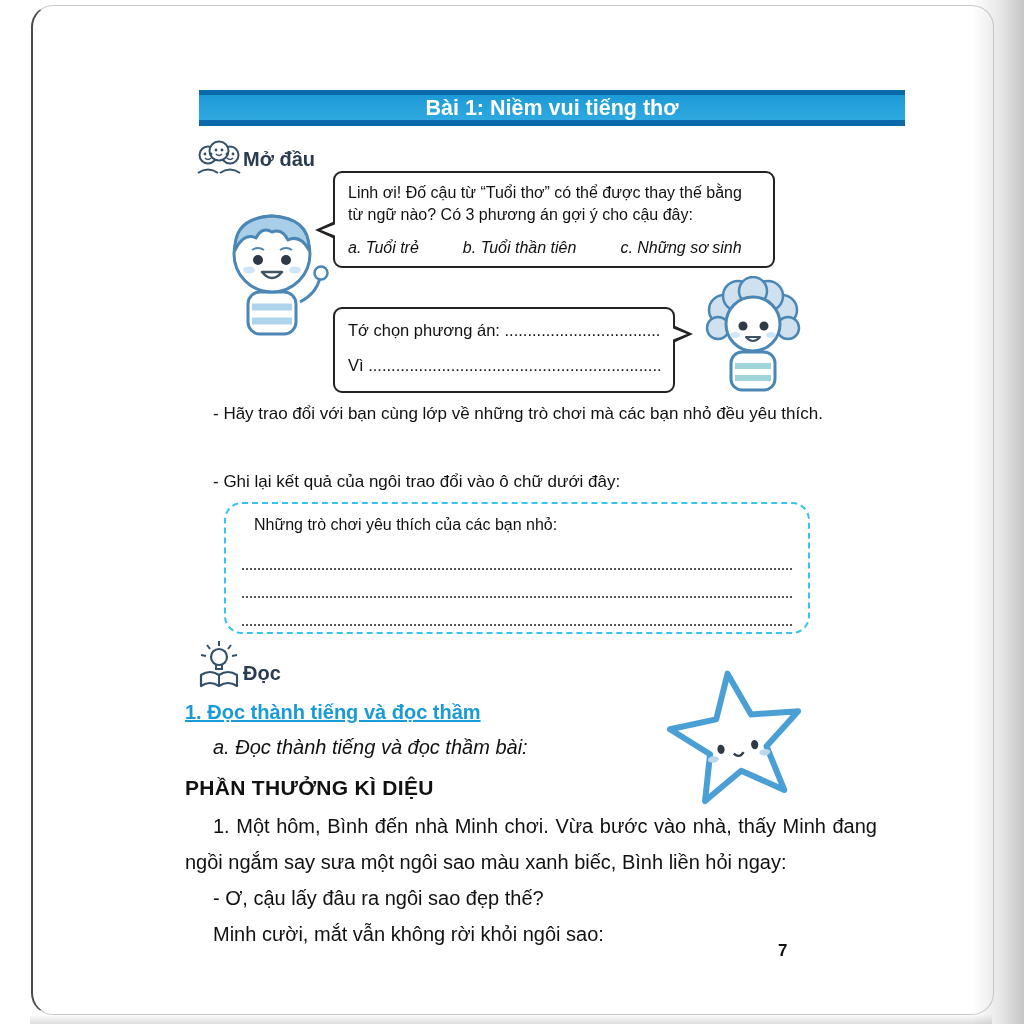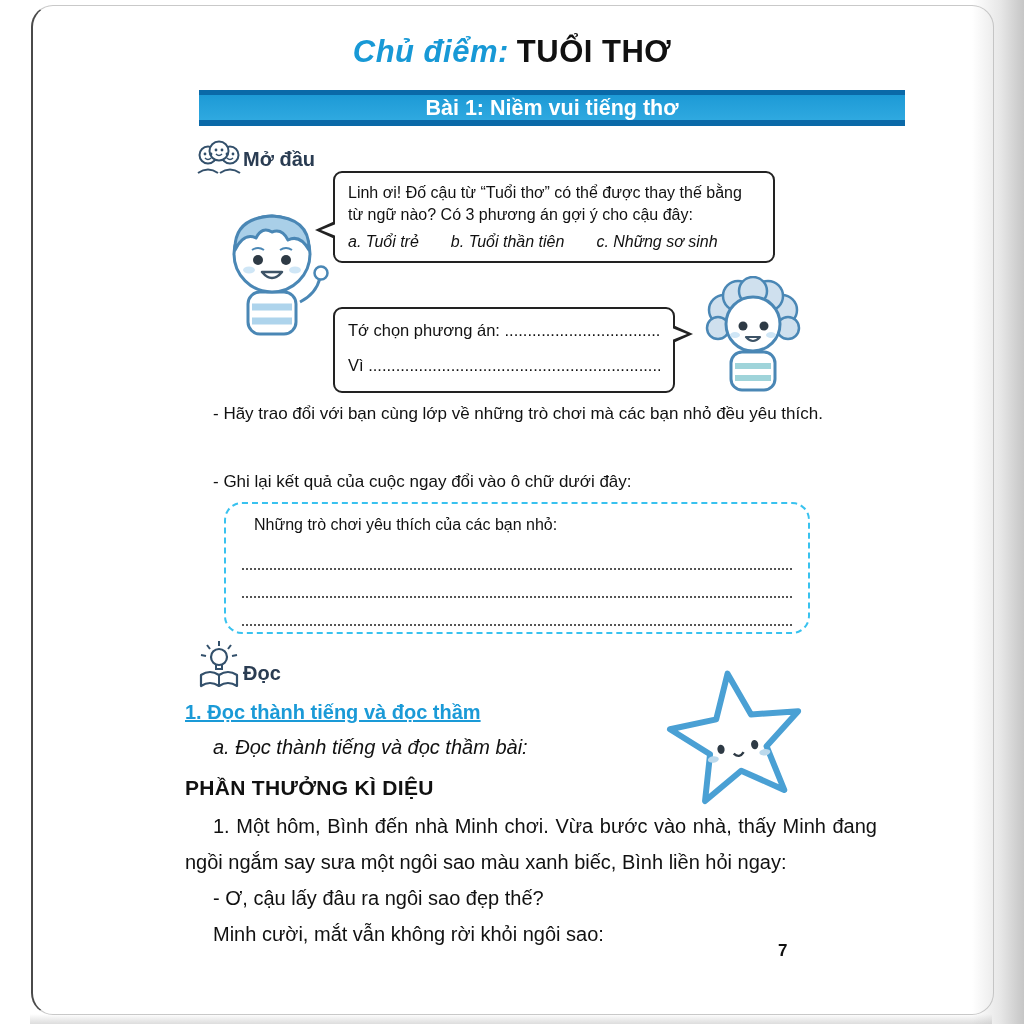--- a/index.html
+++ b/index.html
@@ -24,21 +24,21 @@
     text-align:center;}
   .banner span{color:#ffffff;font-size:21.5px;font-weight:bold;line-height:36px;}
 
   
   .section-label{position:absolute;font-size:20px;font-weight:600;color:#2a3c52;}
   .sec-icon{position:absolute;}
 
   
   .bubble{position:absolute;background:#fff;border:2px solid #222;border-radius:9px;box-sizing:border-box;}
   .bubble .txt{font-size:16px;line-height:22px;color:#111;}
-  .options-row{display:flex;gap:32px;margin-top:7px;font-style:italic;font-size:16px;color:#111;}
+  .options-row{display:flex;gap:44px;margin-top:13px;font-style:italic;font-size:16px;color:#111;}
   .ans-line{font-size:16.5px;color:#111;white-space:nowrap;overflow:hidden;}
   .tail{position:absolute;width:0;height:0;border-style:solid;}
   .tail-l-outer{left:-20px;top:48px;border-width:9px 20px 9px 0;border-color:transparent #222 transparent transparent;}
   .tail-l-inner{left:-14px;top:51px;border-width:6px 15px 6px 0;border-color:transparent #fff transparent transparent;}
   .tail-r-outer{right:-20px;top:16px;border-width:9px 0 9px 20px;border-color:transparent transparent transparent #222;}
   .tail-r-inner{right:-14px;top:19px;border-width:6px 0 6px 15px;border-color:transparent transparent transparent #fff;}
 
   
   .para{position:absolute;left:185px;width:692px;font-size:17px;line-height:35px;color:#111;
     text-align:justify;text-indent:28px;}
@@ -63,23 +63,20 @@
 </style>
 </head>
 <body>
 
 <div id="canvas">
 
   <div class="page-outline"></div>
   <div class="right-shade"></div>
   <div class="bottom-shade"></div>
 
-  <div class="title">
-    <span class="prefix">Chủ điểm:</span><span class="main">TUỔI THƠ</span>
-  </div>
 
   <div class="banner">
     <span>Bài 1: Niềm vui tiếng thơ</span>
   </div>
 
   <svg class="sec-icon" style="left:196px;top:140px" width="46" height="34" viewBox="0 0 46 34">
     <circle cx="12" cy="15" r="8.5" fill="#fff" stroke="#33506b" stroke-width="2"></circle>
     <circle cx="34" cy="15" r="8.5" fill="#fff" stroke="#33506b" stroke-width="2"></circle>
     <circle cx="23" cy="11" r="9.5" fill="#fff" stroke="#33506b" stroke-width="2"></circle>
     <circle cx="9" cy="14" r="1.4" fill="#33506b"></circle>
@@ -144,21 +141,21 @@
     <line x1="35" y1="102" x2="71" y2="102" stroke="#9fd4da" stroke-width="6"></line>
     <circle cx="53" cy="48" r="27" fill="#fff" stroke="#4a87b5" stroke-width="3"></circle>
     <circle cx="43" cy="50" r="4.5" fill="#2e3a45"></circle>
     <circle cx="64" cy="50" r="4.5" fill="#2e3a45"></circle>
     <ellipse cx="35" cy="59" rx="5" ry="3" fill="#cfe6f6"></ellipse>
     <ellipse cx="71" cy="59" rx="5" ry="3" fill="#cfe6f6"></ellipse>
     <path d="M46 61 Q53 69 60 61 Z" fill="#fff" stroke="#3d5366" stroke-width="2.2" stroke-linejoin="round"></path>
   </svg>
 
   <div class="para" style="top:396px">- Hãy trao đổi với bạn cùng lớp về những trò chơi mà các bạn nhỏ đều yêu thích.</div>
-  <div class="para" style="top:464px">- Ghi lại kết quả của cuộc ngay đổi vào ô chữ dưới đây:</div>
+  <div class="para" style="top:464px">- Ghi lại kết quả của ngôi trao đổi vào ô chữ dưới đây:</div>
 
   <div class="dash-box">
     <div class="label">Những trò chơi yêu thích của các bạn nhỏ:</div>
     <div class="write-line" style="margin-top:8px"></div>
     <div class="write-line"></div>
     <div class="write-line"></div>
   </div>
 
   <svg class="sec-icon" style="left:197px;top:640px" width="44" height="50" viewBox="0 0 44 50">
     <line x1="22" y1="1" x2="22" y2="6" stroke="#33506b" stroke-width="2"></line>

